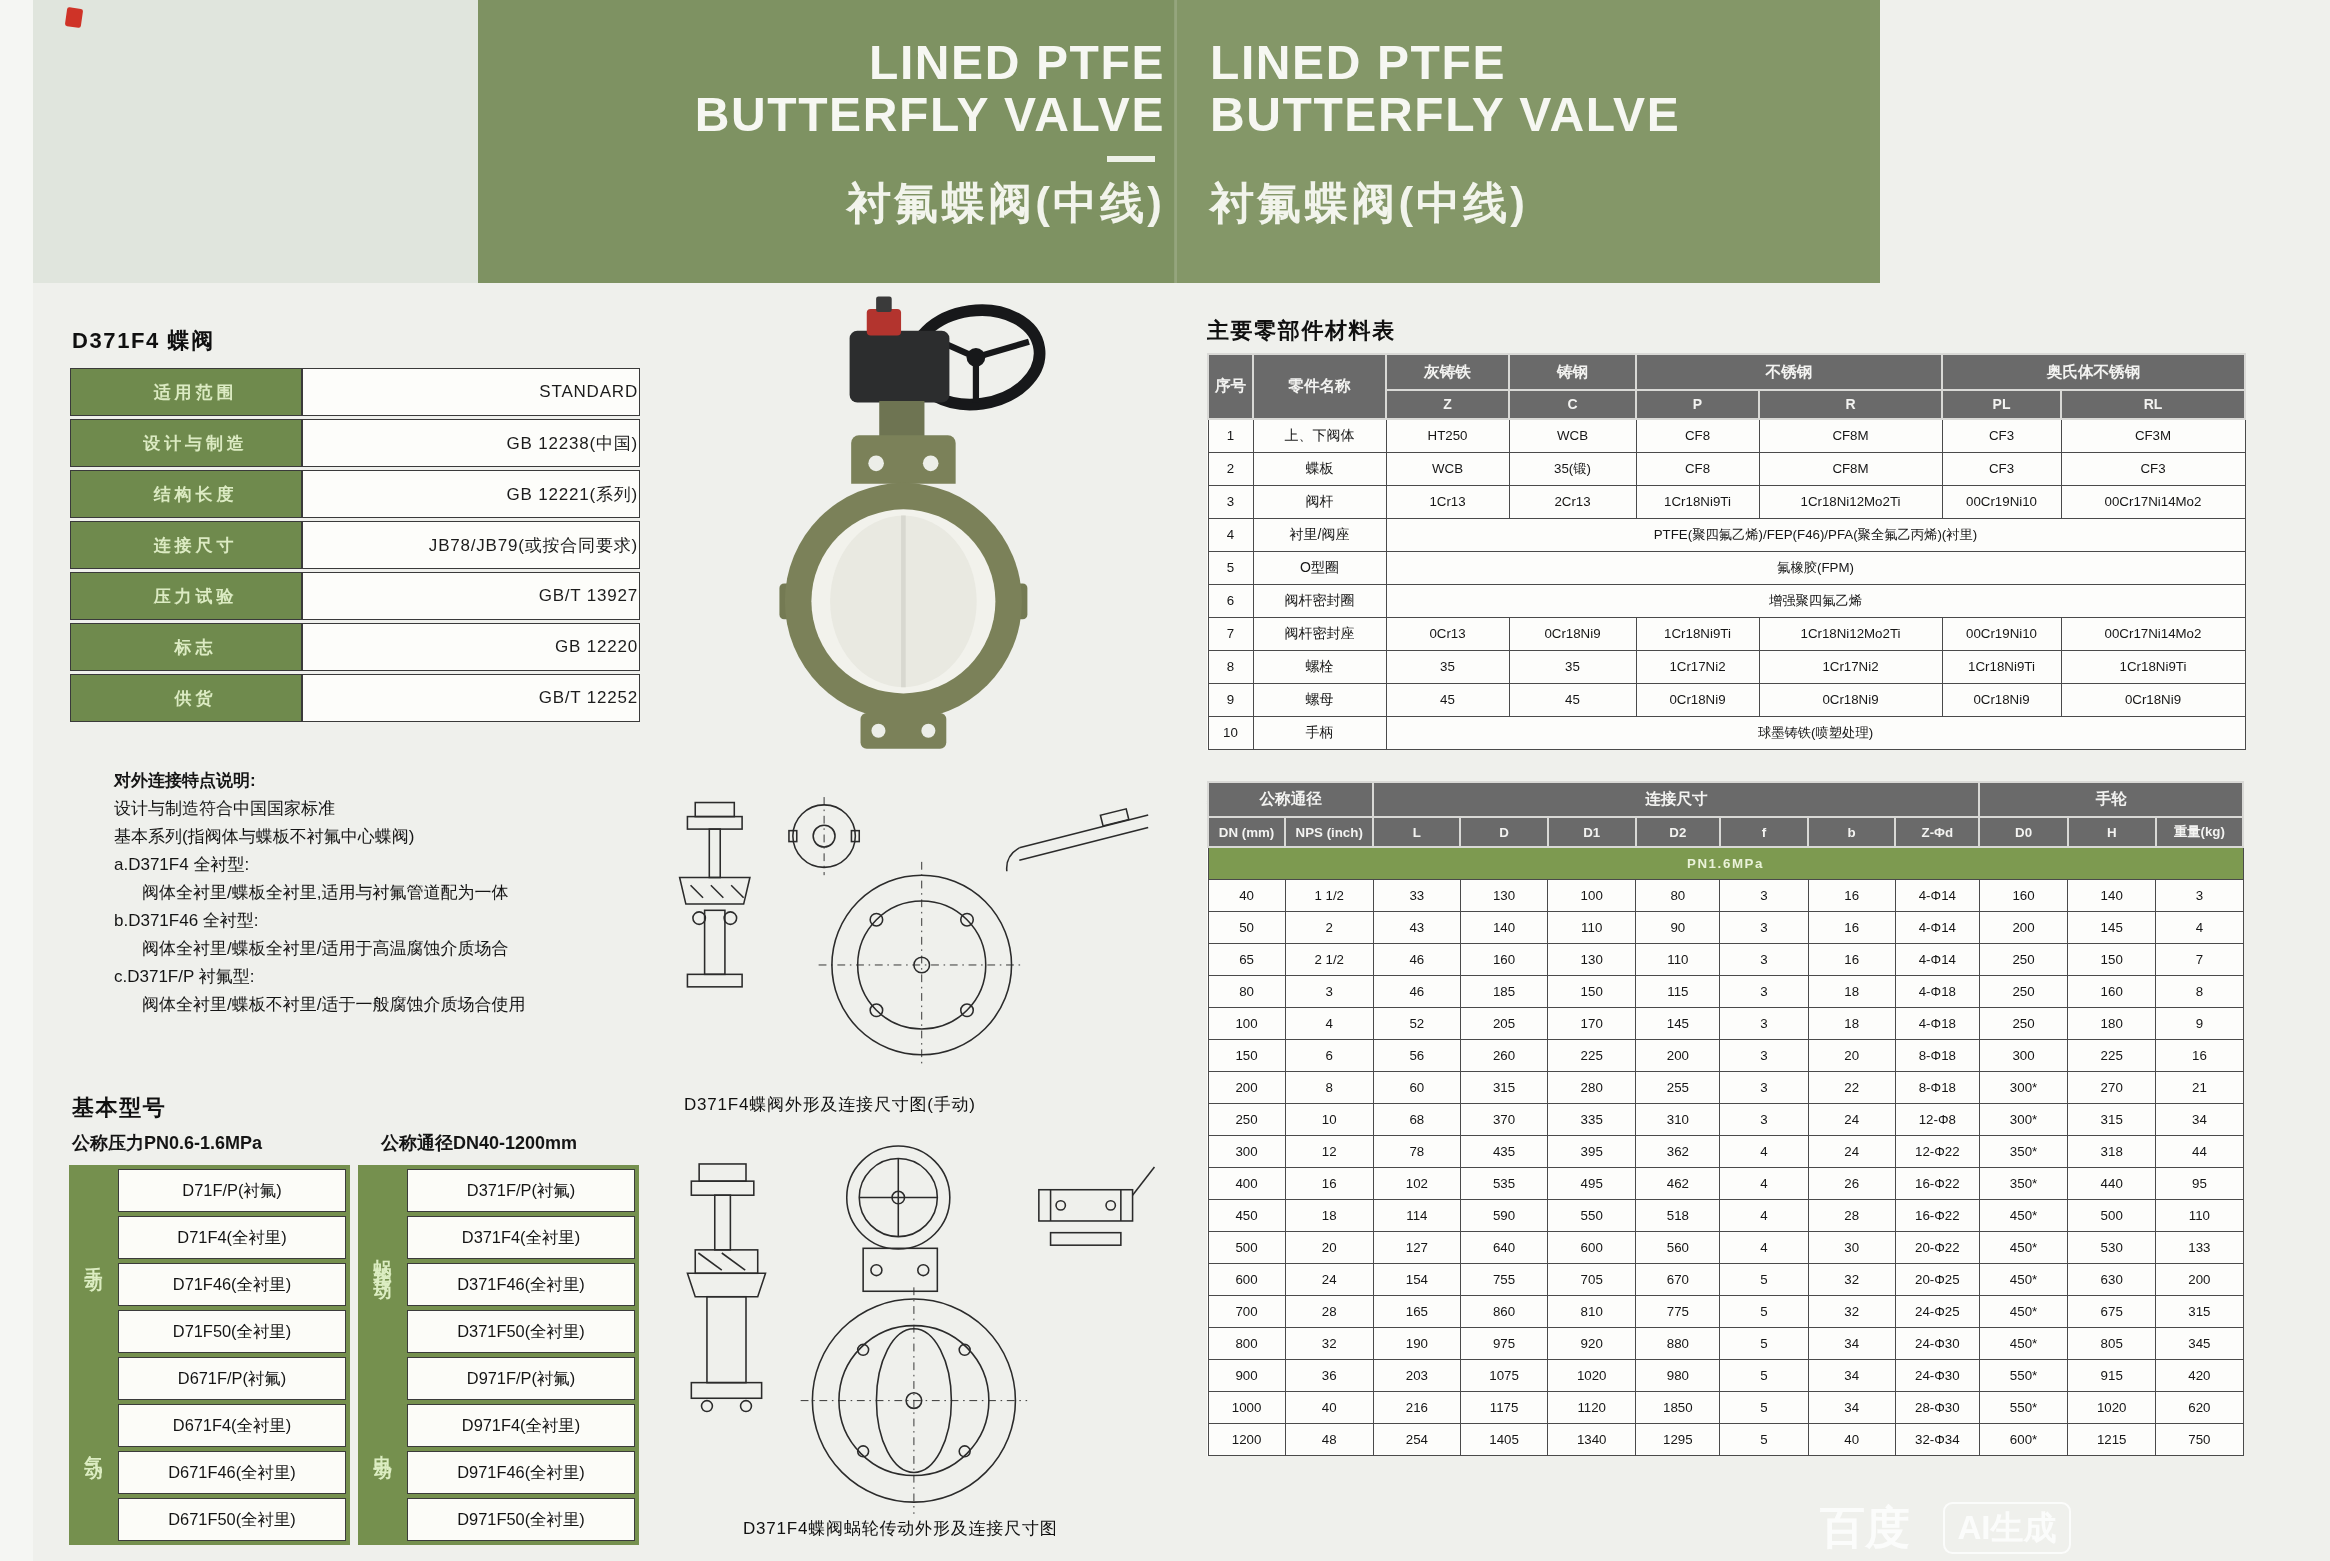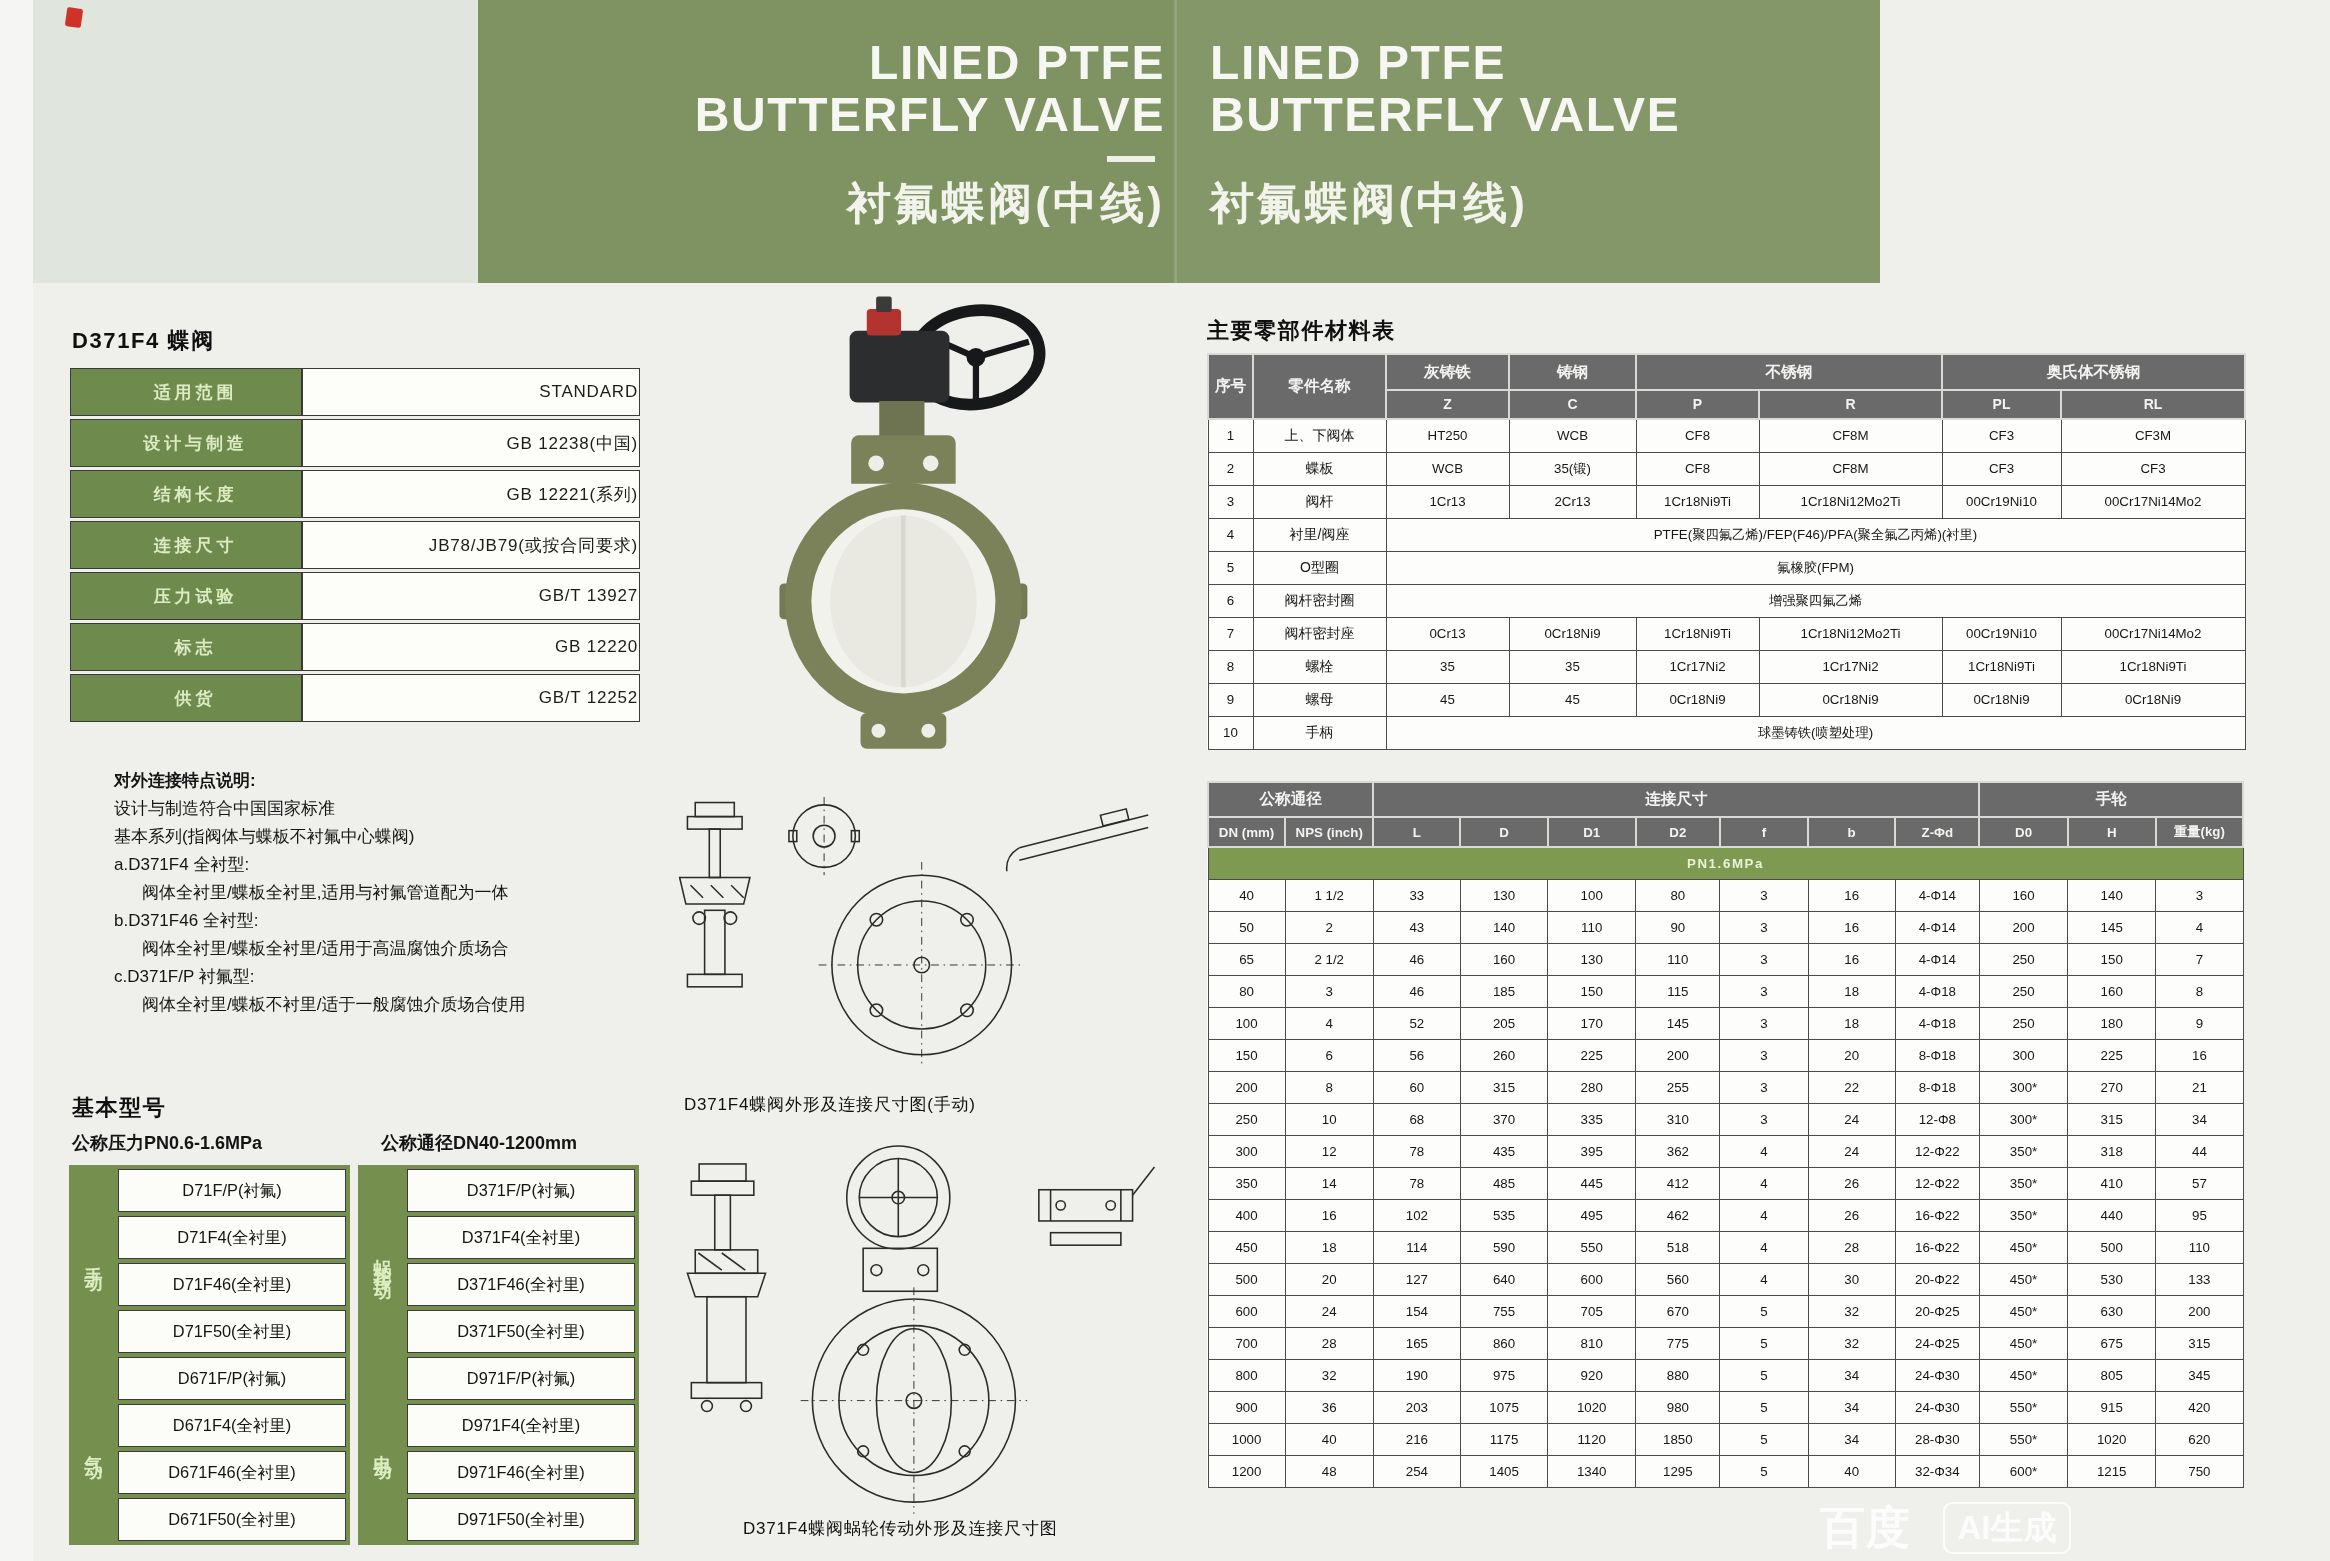--- a/index.html
+++ b/index.html
@@ -583,34 +583,20 @@
           <td class="dval">395</td>
           <td class="dval">362</td>
           <td class="dval">4</td>
           <td class="dval">24</td>
           <td class="dval">12-Φ22</td>
           <td class="dval">350*</td>
           <td class="dval">318</td>
           <td class="dval">44</td>
         </tr>
         <tr>
-          <td class="dval">350</td>
-          <td class="dval">14</td>
-          <td class="dval">78</td>
-          <td class="dval">485</td>
-          <td class="dval">445</td>
-          <td class="dval">412</td>
-          <td class="dval">4</td>
-          <td class="dval">26</td>
-          <td class="dval">12-Φ22</td>
-          <td class="dval">350*</td>
-          <td class="dval">410</td>
-          <td class="dval">57</td>
-        </tr>
-        <tr>
           <td class="dval">400</td>
           <td class="dval">16</td>
           <td class="dval">102</td>
           <td class="dval">535</td>
           <td class="dval">495</td>
           <td class="dval">462</td>
           <td class="dval">4</td>
           <td class="dval">26</td>
           <td class="dval">16-Φ22</td>
           <td class="dval">350*</td>

